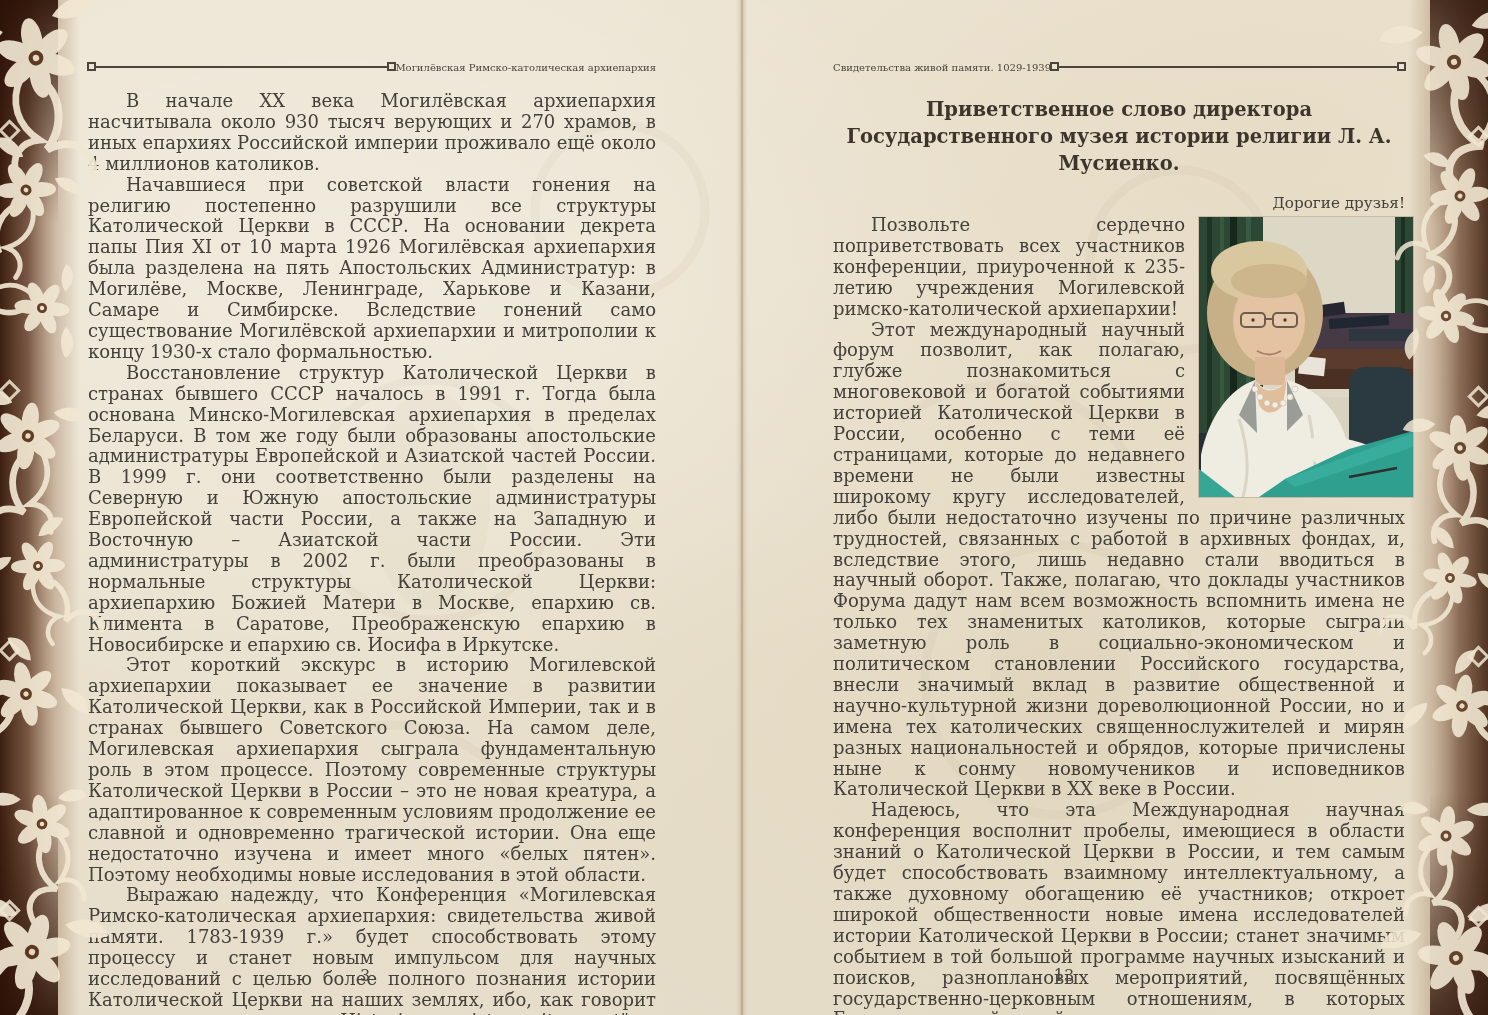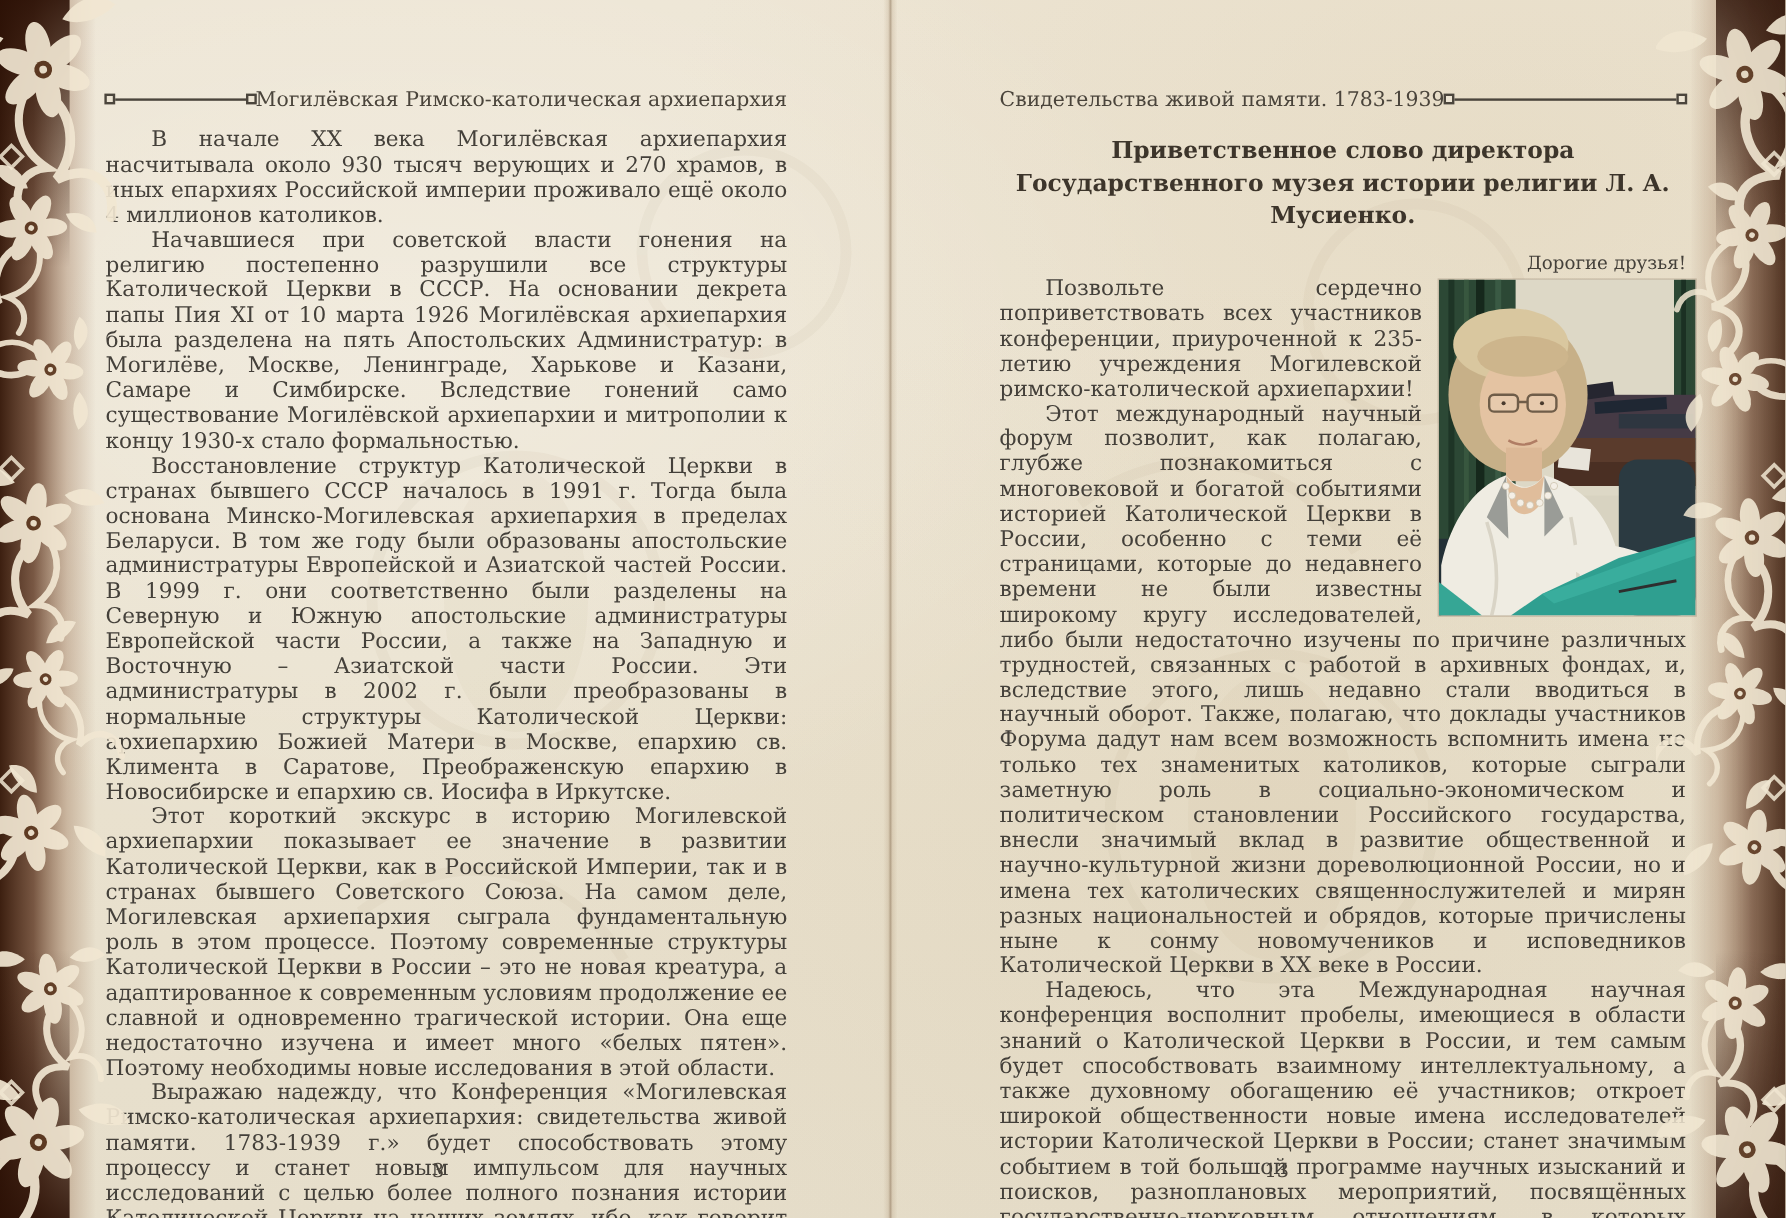--- a/index.html
+++ b/index.html
@@ -21,21 +21,21 @@
   }
   .edge{position:absolute;top:0;z-index:6;pointer-events:none;}
   .edge-left{left:0;}
   .edge-right{right:0;transform:scaleX(-1);opacity:.95;}
   .watermark{position:absolute;left:0;top:0;z-index:0;pointer-events:none;}
 
   .page{position:absolute;top:58px;z-index:3;}
   .page-l{left:88px;width:568px;}
   .page-r{left:833px;width:572px;}
 
-  .hdr{display:flex;align-items:center;gap:0;height:18px;font-size:17px;color:#4a443b;margin-top:16px;}
+  .hdr{display:flex;align-items:center;gap:0;height:18px;font-size:10px;color:#4a443b;}
   .hdr .rule{flex:1;height:2px;background:#4b453c;position:relative;}
   .hdr .rule::before,.hdr .rule::after{
     content:"";position:absolute;top:-4px;width:5px;height:5px;
     border:2px solid #4b453c;background:#ece4d3;
   }
   .hdr .rule::before{left:-1px;}
   .hdr .rule::after{right:-1px;}
   .hdr .hdr-text{white-space:nowrap;}
 
   .body-l{margin-top:15px;}
@@ -92,21 +92,21 @@
       <div class="sig">
         <div>Митрополит Минско-Могилевский</div>
         <div>Архиепископ Тадеуш Кондрусевич</div>
       </div>
     </div>
   </div>
   <div class="pn pn-l">3</div>
 
   <div class="page page-r">
     <div class="hdr">
-      <span class="hdr-text">Свидетельства живой памяти. 1783-1939</span>
+      <span class="hdr-text">Свидетельства живой памяти. 1029-1939</span>
       <div class="rule"></div>
     </div>
     <div class="title-r">Приветственное слово директора Государственного музея истории религии Л. А. Мусиенко.</div>
     <p class="salut">Дорогие друзья!</p>
 
     <div class="r-flow">
 
       <div class="photo-wrap">
         <svg width="214" height="280" viewBox="0 0 214 280">
           <rect width="214" height="280" fill="#d8d3c1"></rect>

